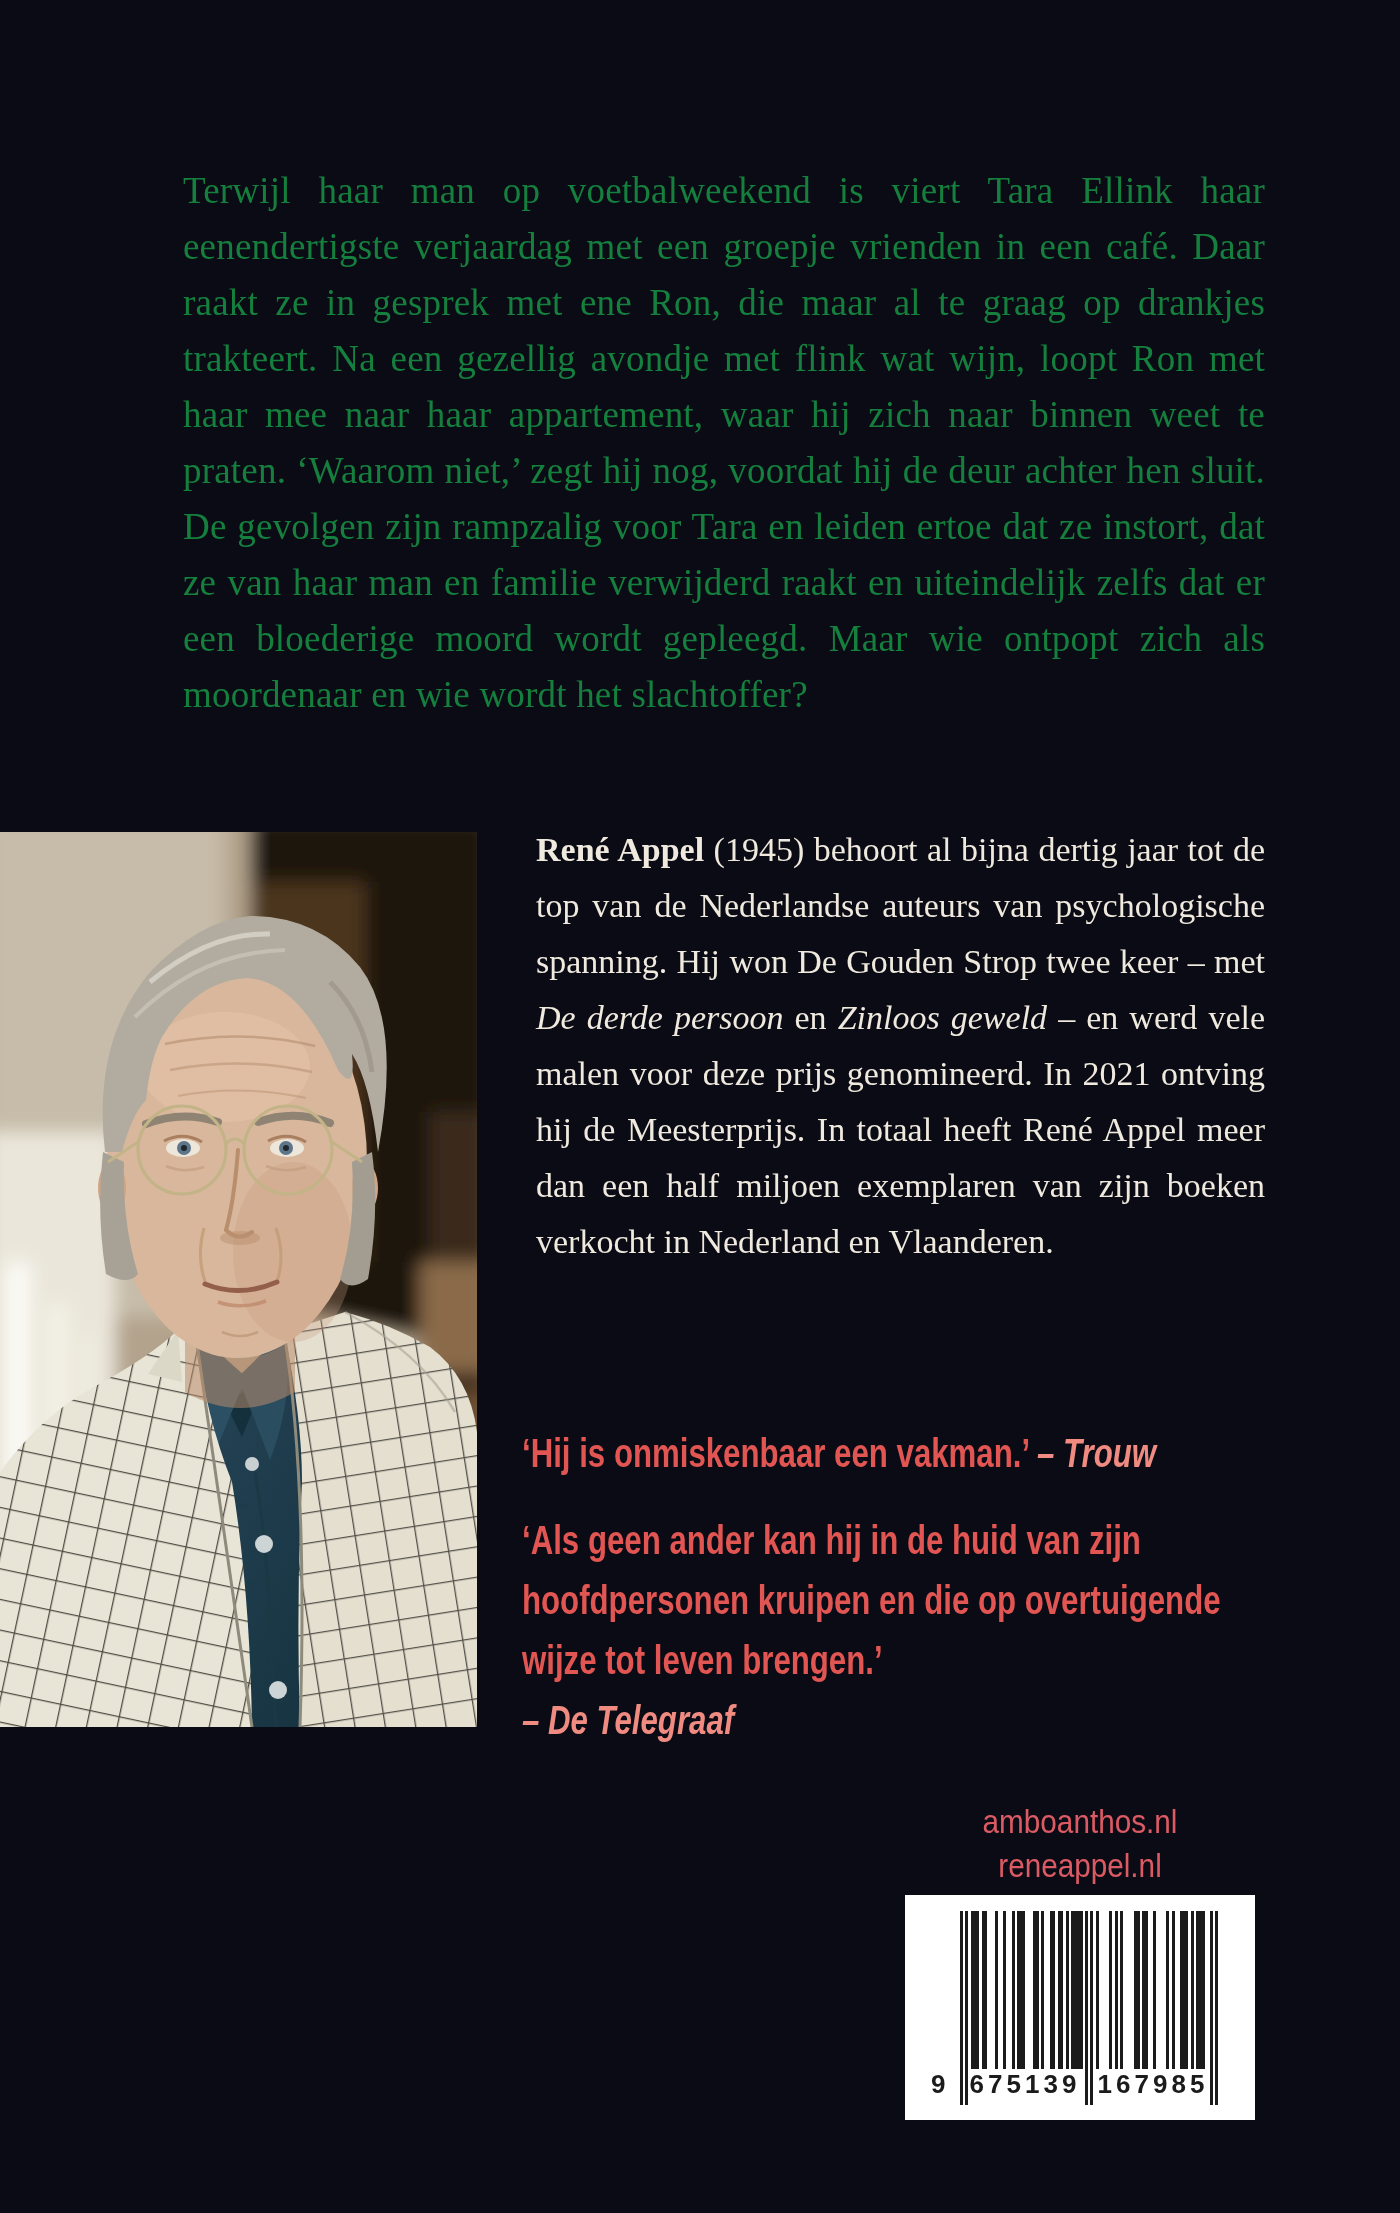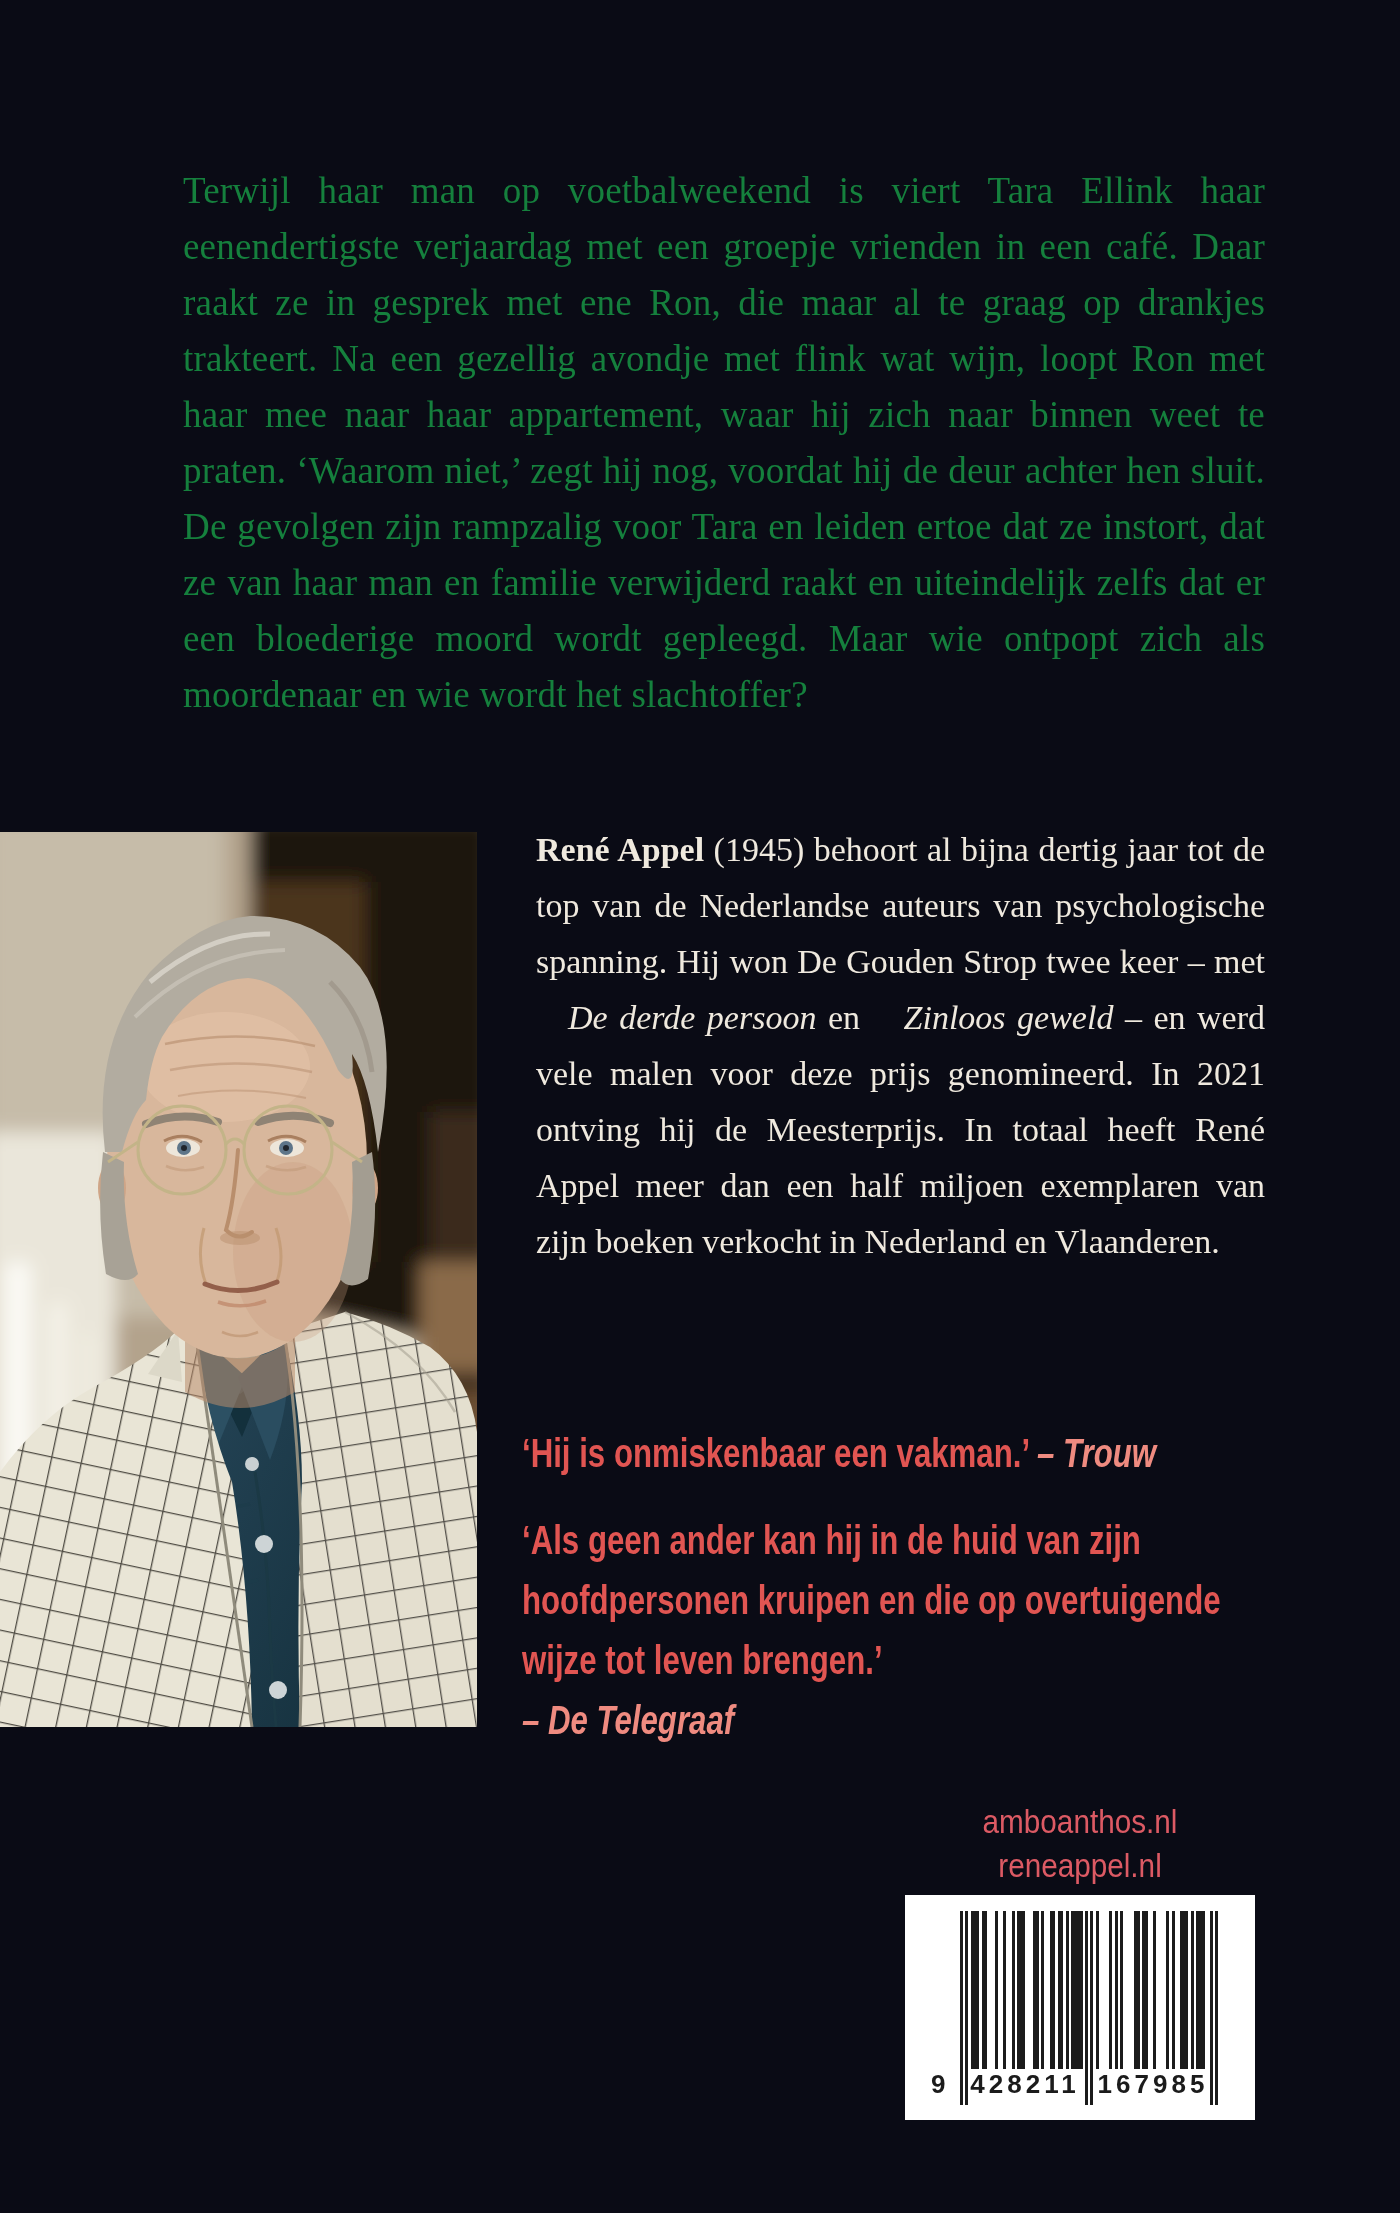--- a/index.html
+++ b/index.html
@@ -23,21 +23,21 @@
     overflow:hidden;background:#b3a38c;
   }
   .photo svg{display:block;width:100%;height:100%;}
 
   
   .bio{
     position:absolute;left:536px;top:822px;width:729px;margin:0;
     font-size:34px;line-height:56px;color:#efe9de;text-align:justify;
   }
   .bio .b{font-weight:bold;}
-  .bio .i{font-style:italic;margin-left:32px;}
+  .bio .i{font-style:italic;}
 
   
   .quote{
     position:absolute;margin:0;
     font-family:"Liberation Sans", sans-serif;font-weight:bold;
     color:#e15552;transform:scaleX(.78);transform-origin:0 0;
   }
   .quote-trouw{left:522px;top:1424px;font-size:40px;line-height:58px;white-space:nowrap;}
   .quote-telegraaf{left:522px;top:1510px;width:985px;font-size:40px;line-height:60px;}
   .attr{font-style:italic;color:#ef8b80;}
@@ -237,18 +237,18 @@
         <div class="m" style="left: 225.411px; width: 3.01579px; height: 158px;"></div>
         <div class="m" style="left: 230.842px; width: 3.01579px; height: 158px;"></div>
         <div class="m" style="left: 236.274px; width: 3.01579px; height: 158px;"></div>
         <div class="m" style="left: 238.989px; width: 3.01579px; height: 158px;"></div>
         <div class="m" style="left: 241.705px; width: 3.01579px; height: 158px;"></div>
         <div class="m" style="left: 249.853px; width: 3.01579px; height: 194px;"></div>
         <div class="m" style="left: 255.284px; width: 3.01579px; height: 194px;"></div>
       </div>
     <div class="bc-digits">
       <span class="bc-first">9</span>
-      <span class="bc-left">428211</span>
+      <span class="bc-left">675139</span>
       <span class="bc-right">167985</span>
     </div>
   </div>
 
 </div>
 
 </body></html>

